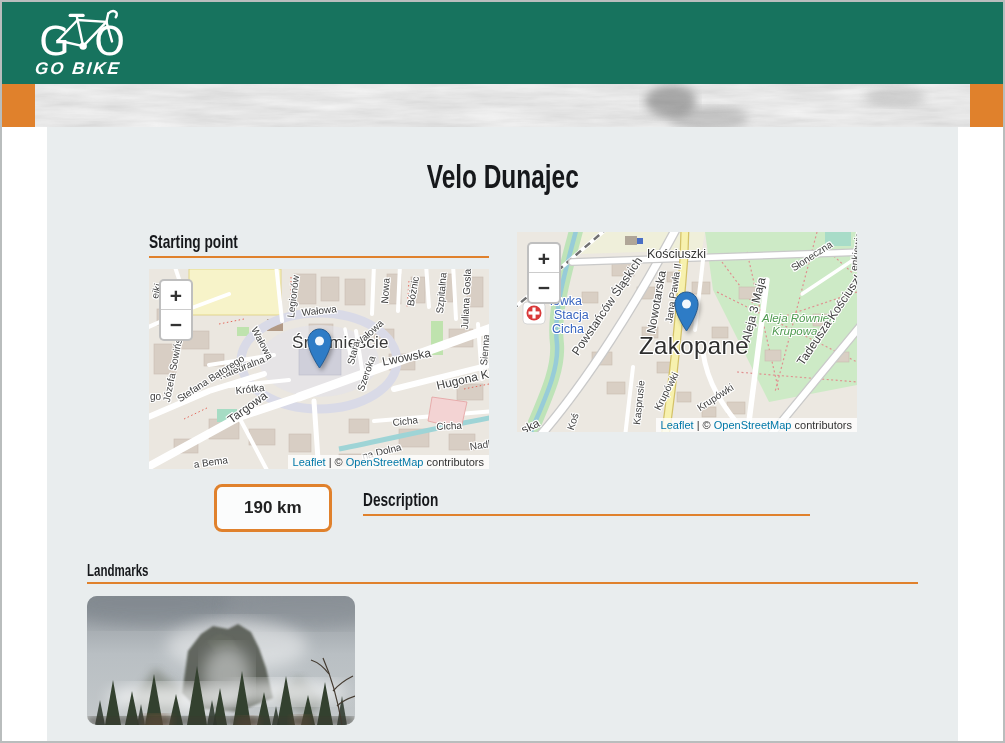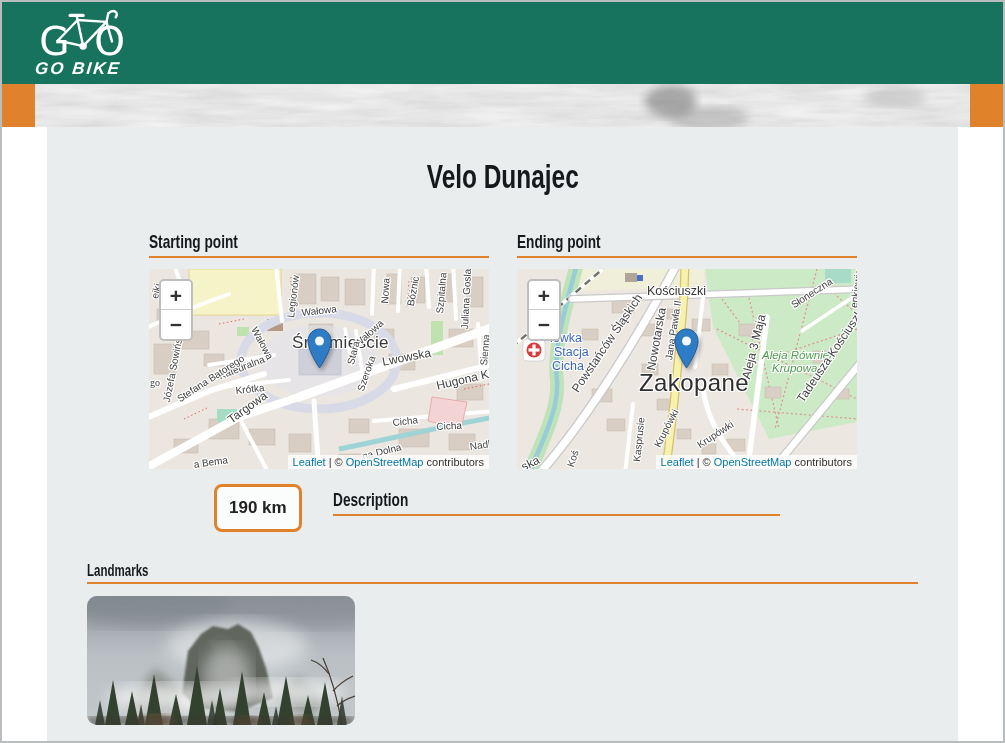--- a/index.html
+++ b/index.html
@@ -46,21 +46,21 @@
 
   .zctl { position:absolute; top:10px; left:10px; width:34px; border:2px solid rgba(0,0,0,.25); border-radius:5px; overflow:hidden; background:#fff; }
   .zctl a { display:block; height:29px; line-height:29px; text-align:center; font-size:21px; font-weight:bold; color:#333; text-decoration:none; cursor:pointer; }
   .zctl a:first-child { border-bottom:1px solid #ccc; }
 
   .attr { position:absolute; right:0; bottom:0; background:rgba(255,255,255,.78); padding:1px 5px; font-size:11px; color:#333; }
   .attr a { color:#0078a8; text-decoration:none; cursor:pointer; }
 
   
   .info-row { margin:15px 0 0 167px; display:flex; align-items:flex-start; gap:31px; }
-  .distance-badge { border:3px solid #e0812c; border-radius:8px; background:#fbfcfc; padding:11px 12px;
+  .distance-badge { border:3px solid #e0812c; border-radius:8px; background:#fbfcfc; padding:11px 27px;
     font-weight:bold; font-size:17px; color:#222; }
   .desc-block { width:447px; padding-top:6px; }
   .desc-block p { margin-top:12px; font-size:15px; color:#3c4146; }
 
   
   .landmarks { margin:30px 40px 0 40px; }
   .landmarks h2 { font-size:16px; }
   .landmark-photo { width:268px; height:129px; border-radius:10px; overflow:hidden; margin-top:12px; position:relative; }
   .landmark-photo svg { display:block; }
 </style>
@@ -207,21 +207,21 @@
           <span class="lbl big" style="left:232px;top:86px;transform:rotate(-11deg);">Lwowska</span>
           <span class="lbl" style="left:196px;top:94px;transform:rotate(-76deg);">Stara</span>
           <span class="lbl" style="left:206px;top:120px;transform:rotate(-71deg);">Szeroka</span>
           <span class="lbl" style="left:329px;top:96px;transform:rotate(-85deg);">Sienna</span>
           <span class="lbl big" style="left:286px;top:110px;transform:rotate(-13deg);">Hugona Kołłą</span>
           <span class="lbl" style="left:68px;top:102px;transform:rotate(-21deg);">Katedralna</span>
           <span class="lbl" style="left:86px;top:116px;transform:rotate(-6deg);">Krótka</span>
           <span class="lbl big" style="left:76px;top:146px;transform:rotate(-36deg);">Targowa</span>
           <span class="lbl" style="left:26px;top:126px;transform:rotate(-33deg);">Stefana Batorego</span>
           <span class="lbl" style="left:12px;top:132px;transform:rotate(-79deg);">Józefa Sowińskiego</span>
-          <span class="lbl" style="left:1px;top:108px;font-family:Liberation Serif, serif;">go</span>
+          <span class="lbl" style="left:1px;top:122px;">go</span>
           <span class="lbl" style="left:0px;top:28px;transform:rotate(-76deg);">ejki</span>
           <span class="lbl" style="left:243px;top:148px;transform:rotate(-6deg);">Cicha</span>
           <span class="lbl" style="left:287px;top:152px;transform:rotate(-3deg);">Cicha</span>
           <span class="lbl" style="left:320px;top:172px;transform:rotate(-8deg);">Nadbr</span>
           <span class="lbl" style="left:212px;top:182px;transform:rotate(-14deg);">na Dolna</span>
           <span class="lbl" style="left:44px;top:190px;transform:rotate(-8deg);">a Bema</span>
 
           <div class="marker" style="left:158px;top:59px;">
             <svg width="25" height="41" viewBox="0 0 25 41">
               <path d="M12.5,40 C12.5,40 1,23.5 1,13 C1,6.4 6.1,1 12.5,1 C18.9,1 24,6.4 24,13 C24,23.5 12.5,40 12.5,40 Z" fill="#2e7cc6" stroke="#23598f" stroke-width="1"></path>
@@ -236,21 +236,20 @@
           <div class="attr">
             <a>Leaflet</a>
             <span>| ©</span>
             <a>OpenStreetMap</a>
             <span>contributors</span>
           </div>
         </div>
       </section>
 
       <section class="map-col">
-        <h2><span class="cond-l">Ending point</span></h2>
         <div class="map">
           <svg class="bg" width="340" height="200" viewBox="0 0 340 200" preserveAspectRatio="none">
             <rect width="340" height="200" fill="#ece8e1"></rect>
             <polygon points="60,0 188,0 185,18 62,22" fill="#f0f0d8" opacity="0.8"></polygon>
             <polygon points="188,0 345,0 345,152 252,170 196,58" fill="#cdeac6"></polygon>
             <rect x="308" y="0" width="26" height="14" fill="#a8dcc8"></rect>
             <path d="M60,-5 C48,40 36,80 40,112 C42,140 26,170 12,205" stroke="#b9e2b4" stroke-width="14" fill="none" opacity="0.9"></path>
             <path d="M60,-5 C48,40 36,80 40,112 C42,140 26,170 12,205" stroke="#97ccd8" stroke-width="4.5" fill="none"></path>
             <g stroke="#e09090" stroke-width="1.2" stroke-dasharray="2 2.5" fill="none">
               <path d="M200,60 L340,130"></path>

